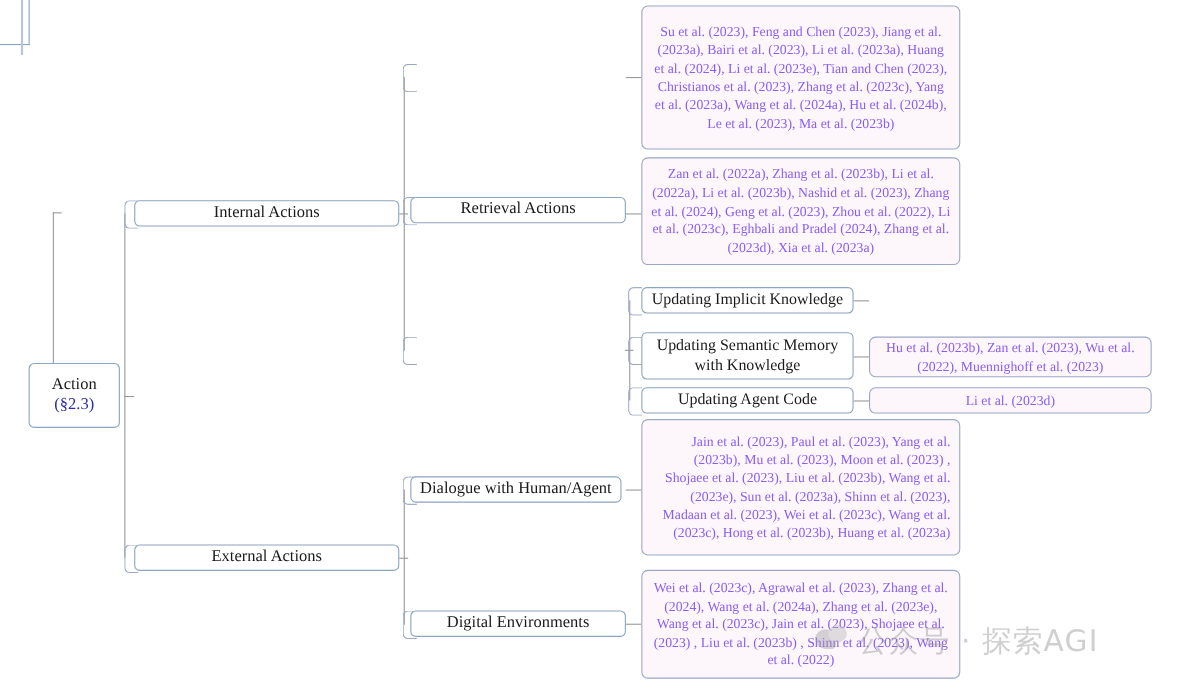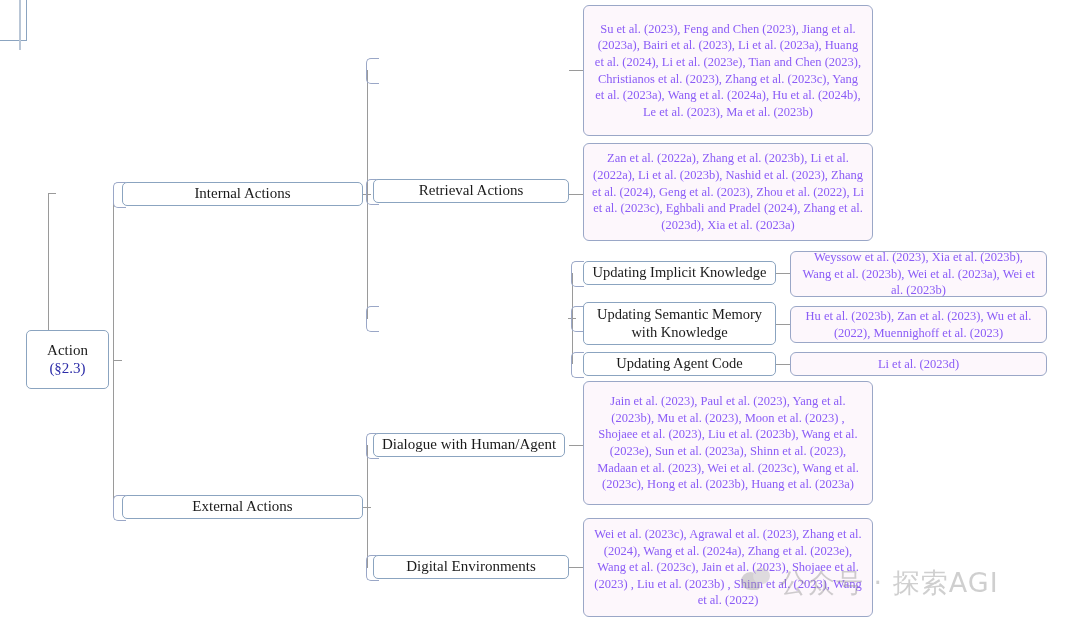--- a/index.html
+++ b/index.html
@@ -147,33 +147,30 @@
   </div>
 
   <div class="cite" style="left:583px;top:5px;width:290px;height:131px;">
     <span>Su et al. (2023), Feng and Chen (2023), Jiang et al. (2023a), Bairi et al. (2023), Li et al. (2023a), Huang et al. (2024), Li et al. (2023e), Tian and Chen (2023), Christianos et al. (2023), Zhang et al. (2023c), Yang et al. (2023a), Wang et al. (2024a), Hu et al. (2024b), Le et al. (2023), Ma et al. (2023b)</span>
   </div>
 
   <div class="cite" style="left:583px;top:143px;width:290px;height:98px;">
     <span>Zan et al. (2022a), Zhang et al. (2023b), Li et al. (2022a), Li et al. (2023b), Nashid et al. (2023), Zhang et al. (2024), Geng et al. (2023), Zhou et al. (2022), Li et al. (2023c), Eghbali and Pradel (2024), Zhang et al. (2023d), Xia et al. (2023a)</span>
   </div>
 
-  <div class="cite" style="left:790px;top:251px;width:257px;height:46px;">
-    <span>Weyssow et al. (2023), Xia et al. (2023b), Wang et al. (2023b), Wei et al. (2023a), Wei et al. (2023b)</span>
-  </div>
 
   <div class="cite" style="left:790px;top:306px;width:257px;height:37px;">
     <span>Hu et al. (2023b), Zan et al. (2023), Wu et al. (2022), Muennighoff et al. (2023)</span>
   </div>
 
   <div class="cite" style="left:790px;top:352px;width:257px;height:24px;">
     <span>Li et al. (2023d)</span>
   </div>
 
-  <div class="cite" style="left:583px;top:381px;width:290px;height:124px;">
+  <div class="cite" style="left:583px;top:381px;width:290px;height:124px;text-align:right;">
     <span>Jain et al. (2023), Paul et al. (2023), Yang et al. (2023b), Mu et al. (2023), Moon et al. (2023) , Shojaee et al. (2023), Liu et al. (2023b), Wang et al. (2023e), Sun et al. (2023a), Shinn et al. (2023), Madaan et al. (2023), Wei et al. (2023c), Wang et al. (2023c), Hong et al. (2023b), Huang et al. (2023a)</span>
   </div>
 
   <div class="cite" style="left:583px;top:518px;width:290px;height:99px;">
     <span>Wei et al. (2023c), Agrawal et al. (2023), Zhang et al. (2024), Wang et al. (2024a), Zhang et al. (2023e), Wang et al. (2023c), Jain et al. (2023), Shojaee et al. (2023) , Liu et al. (2023b) , Shinn et al. (2023), Wang et al. (2022)</span>
   </div>
 
   <div id="watermark">
     <div id="wm-mark">
       <div class="b1"></div>

